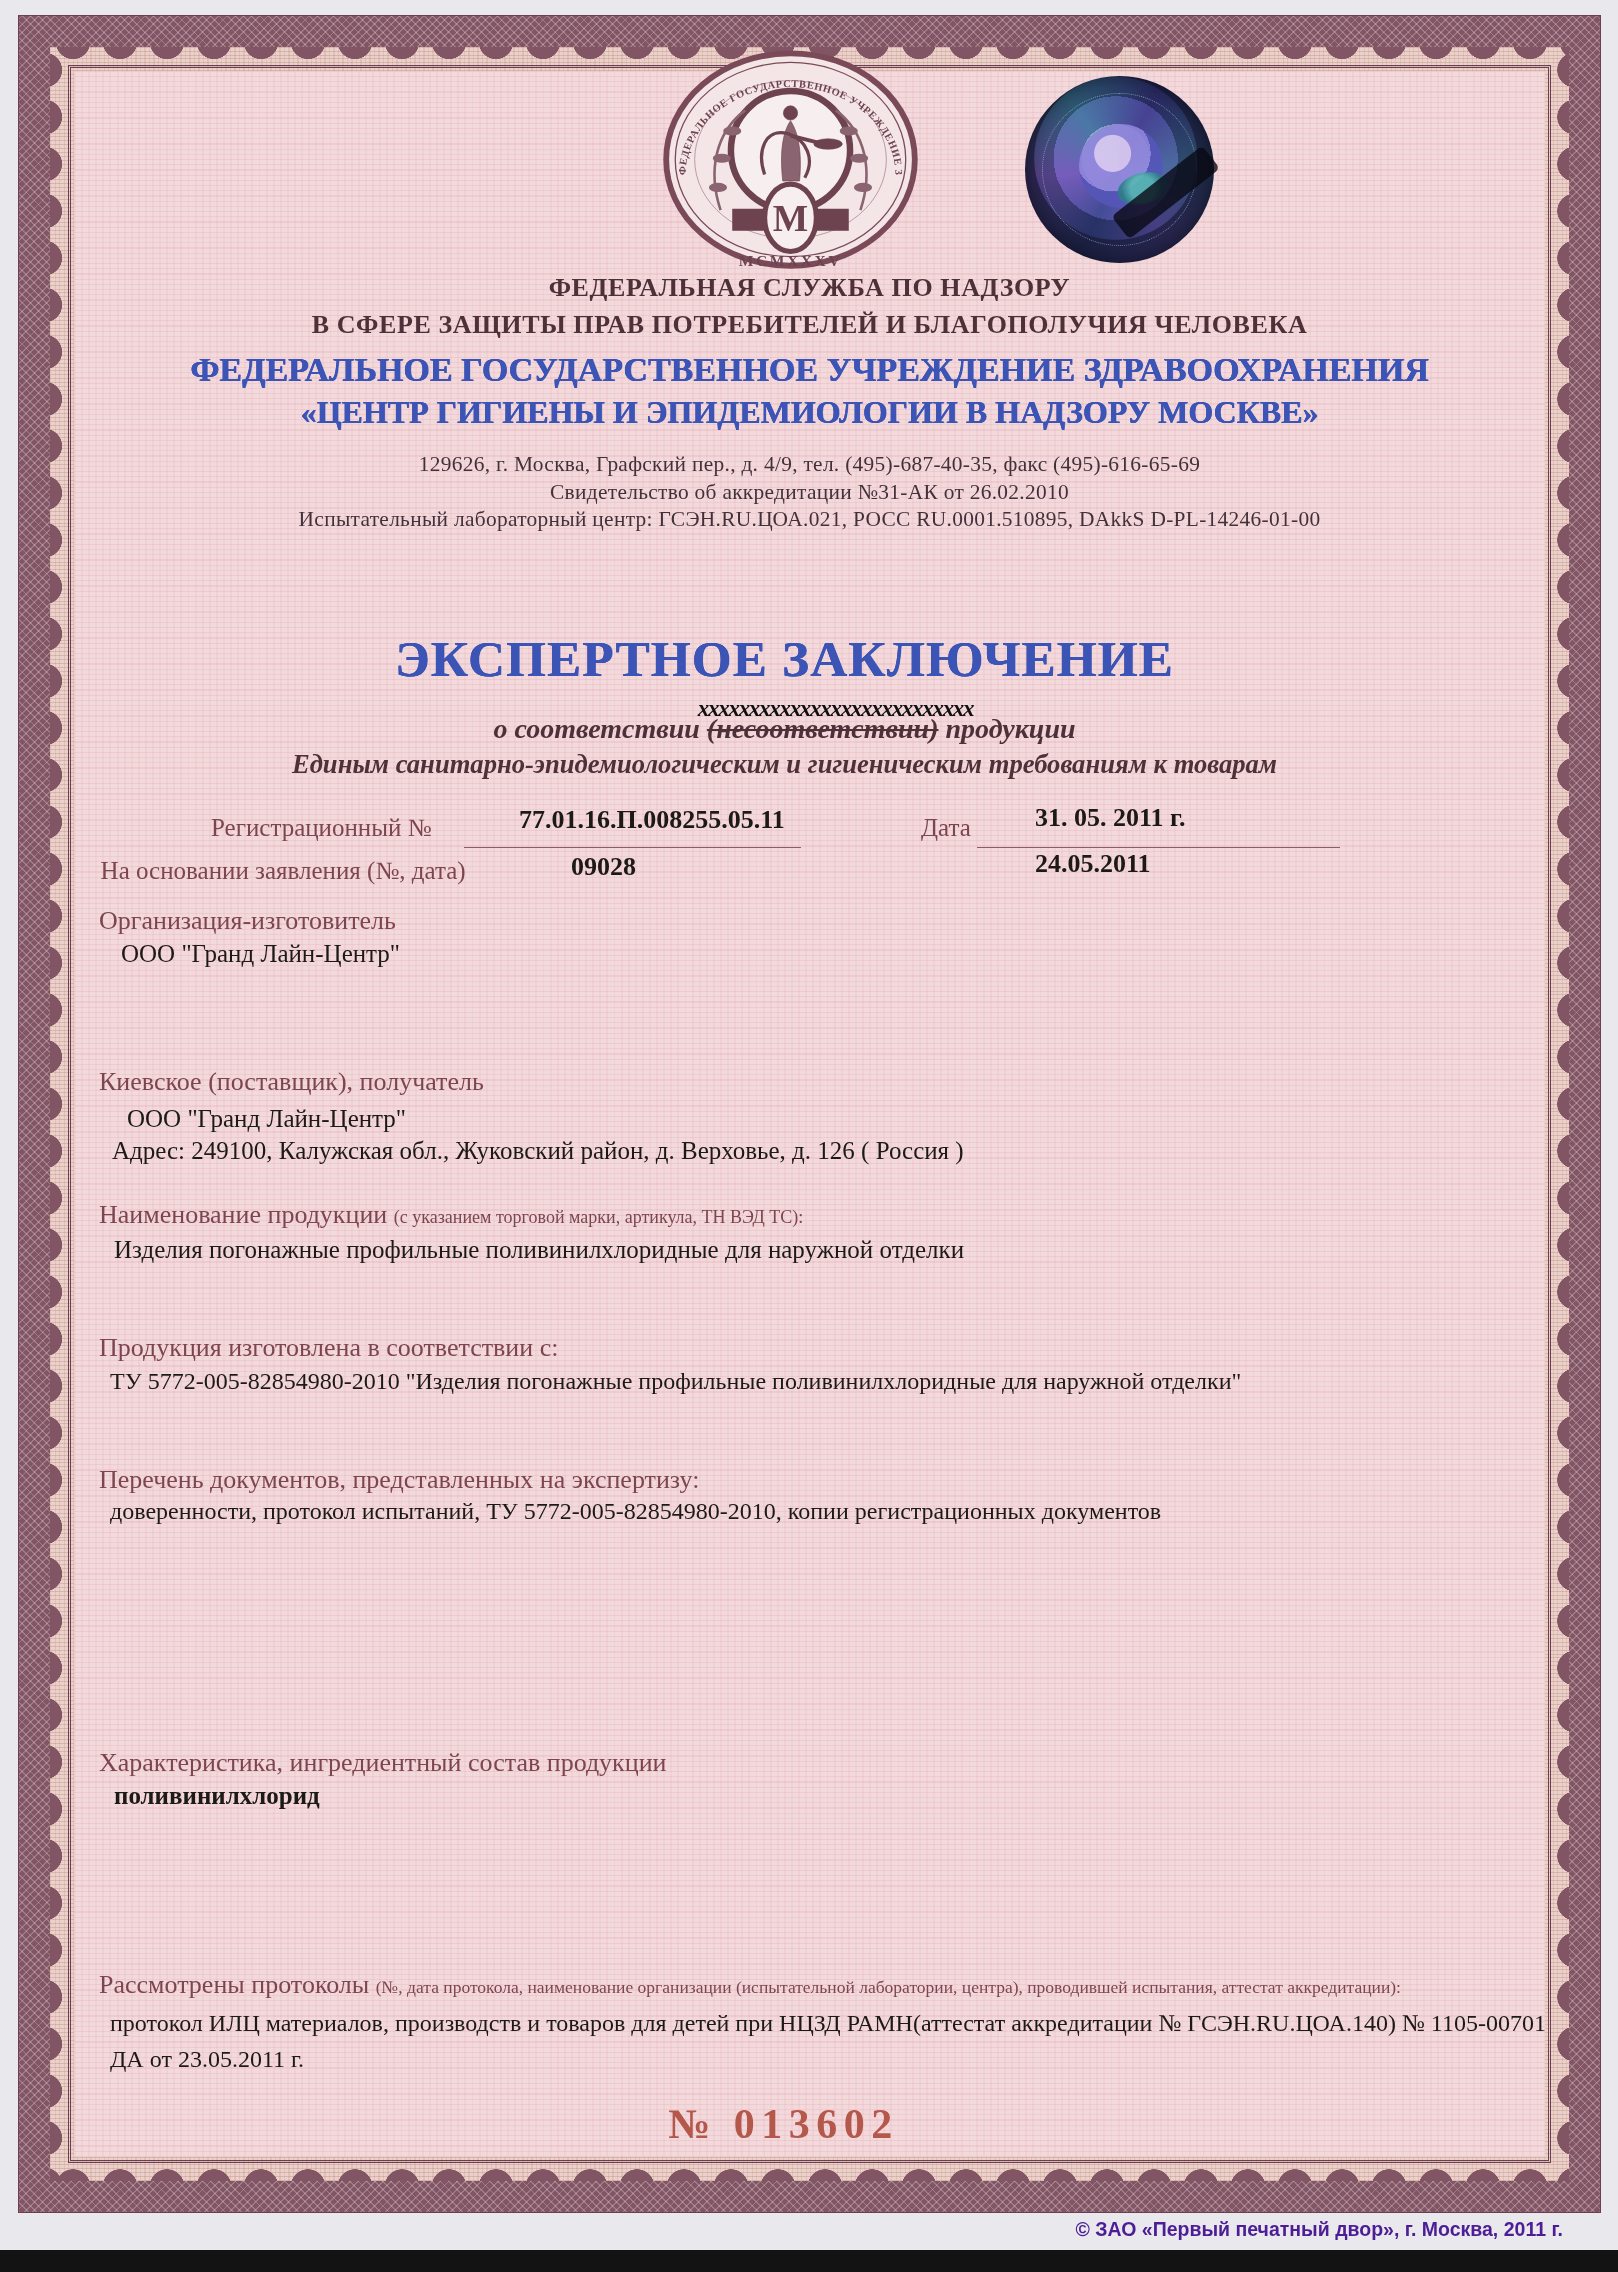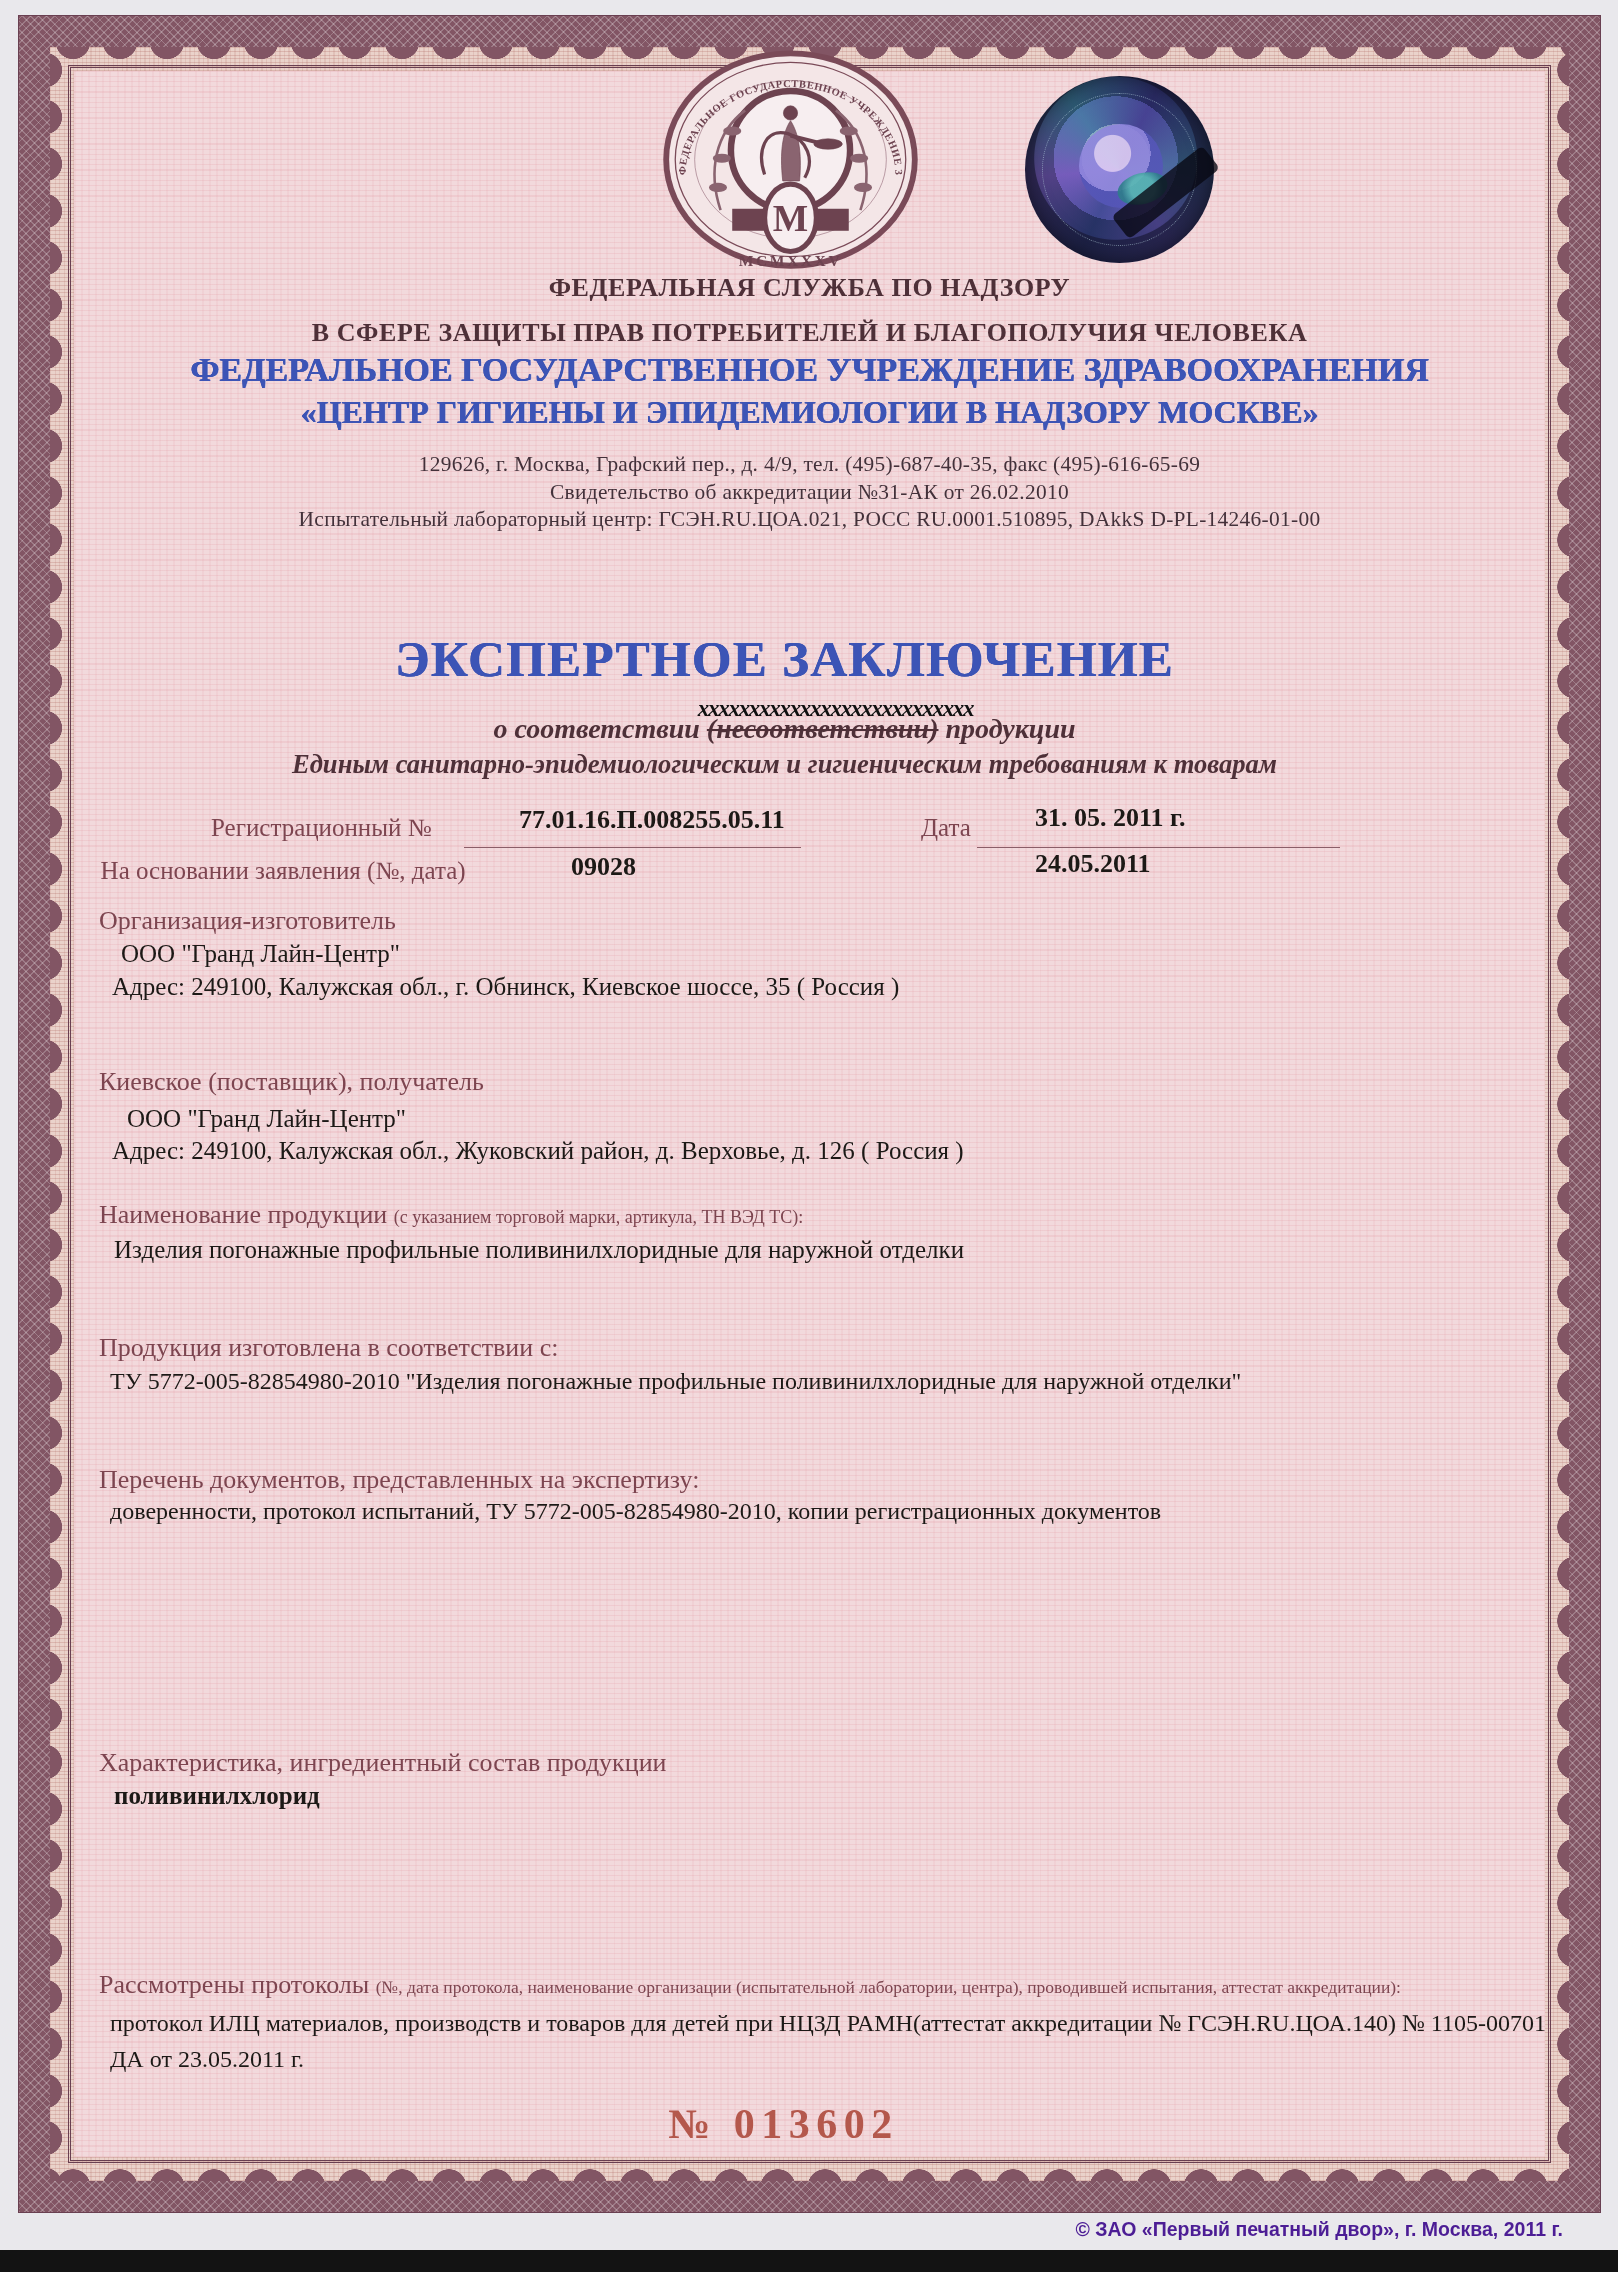--- a/index.html
+++ b/index.html
@@ -121,21 +121,21 @@
       </svg>
 
       <div class="holo abs" style="left:951px;top:5.2px;">
         <div class="ring"></div>
         <div class="globe"></div>
         <div class="gem"></div>
         <div class="streak"></div>
       </div>
 
       <div class="abs ctr hdr" style="top:202px;font-size:26px;">ФЕДЕРАЛЬНАЯ СЛУЖБА ПО НАДЗОРУ</div>
-      <div class="abs ctr hdr" style="top:239px;font-size:26px;margin-top:8px;">В СФЕРЕ ЗАЩИТЫ ПРАВ ПОТРЕБИТЕЛЕЙ И БЛАГОПОЛУЧИЯ  ЧЕЛОВЕКА</div>
+      <div class="abs ctr hdr" style="top:239px;font-size:26px;">В СФЕРЕ ЗАЩИТЫ ПРАВ ПОТРЕБИТЕЛЕЙ И БЛАГОПОЛУЧИЯ  ЧЕЛОВЕКА</div>
       <div class="abs ctr blue" style="top:280px;font-size:34px;">ФЕДЕРАЛЬНОЕ ГОСУДАРСТВЕННОЕ УЧРЕЖДЕНИЕ ЗДРАВООХРАНЕНИЯ</div>
       <div class="abs ctr blue" style="top:323px;font-size:32px;">«ЦЕНТР ГИГИЕНЫ И ЭПИДЕМИОЛОГИИ В НАДЗОРУ МОСКВЕ»</div>
       <div class="abs ctr addr" style="top:381px;font-size:21.4px;">129626, г. Москва, Графский пер., д. 4/9,  тел. (495)-687-40-35, факс (495)-616-65-69</div>
       <div class="abs ctr addr" style="top:409px;font-size:21.4px;">Свидетельство об аккредитации №31-АК от 26.02.2010</div>
       <div class="abs ctr addr" style="top:436px;font-size:21.4px;">Испытательный лабораторный центр:  ГСЭН.RU.ЦОА.021,  РОСС RU.0001.510895,  DAkkS  D-PL-14246-01-00</div>
 
       <div class="abs ctr blue title-main" style="top:559px;">ЭКСПЕРТНОЕ ЗАКЛЮЧЕНИЕ</div>
       <div class="abs ctr sub" style="top:642px;font-size:28px;">
         <span>о соответствии </span><span class="struck-wrap"><span class="struck">(несоответствии)</span><span class="x-over">xxxxxxxxxxxxxxxxxxxxxxxxxxx</span></span><span> продукции</span>
       </div>
@@ -147,21 +147,20 @@
       <div class="abs lbl" style="left:847px;top:743px;font-size:25px;">Дата</div>
       <div class="abs val bold" style="left:961px;top:732px;font-size:26px;">31. 05. 2011 г.</div>
       <div class="abs" style="left:903px;top:776px;width:363px;border-bottom:1.3px solid #8a5e68;"></div>
 
       <div class="abs lbl" style="left:26.6px;top:786px;font-size:25px;">На основании заявления (№, дата)</div>
       <div class="abs val bold" style="left:497px;top:781px;font-size:26px;">09028</div>
       <div class="abs val bold" style="left:961px;top:778px;font-size:26px;">24.05.2011</div>
 
       <div class="abs lbl" style="left:25px;top:835px;font-size:26px;">Организация-изготовитель</div>
       <div class="abs val" style="left:47px;top:869px;font-size:25px;">ООО "Гранд Лайн-Центр"</div>
-      <div class="abs val" style="left:38px;top:902px;font-size:25px;">Адрес: 249100, Калужская обл., г. Обнинск, Киевское шоссе, 35 ( Россия )</div>
 
       <div class="abs lbl" style="left:25px;top:996px;font-size:26px;">Киевское (поставщик), получатель</div>
       <div class="abs val" style="left:53px;top:1034px;font-size:25px;">ООО "Гранд Лайн-Центр"</div>
       <div class="abs val" style="left:38px;top:1066px;font-size:25px;">Адрес: 249100, Калужская обл., Жуковский район, д. Верховье, д. 126 ( Россия )</div>
 
       <div class="abs" style="left:25px;top:1129px;">
         <span class="lbl" style="font-size:26px;">Наименование продукции </span><span class="lbl-sm">(с указанием торговой марки, артикула, ТН ВЭД ТС):</span>
       </div>
       <div class="abs val" style="left:40px;top:1165px;font-size:25px;">Изделия погонажные профильные поливинилхлоридные для наружной отделки</div>
 

